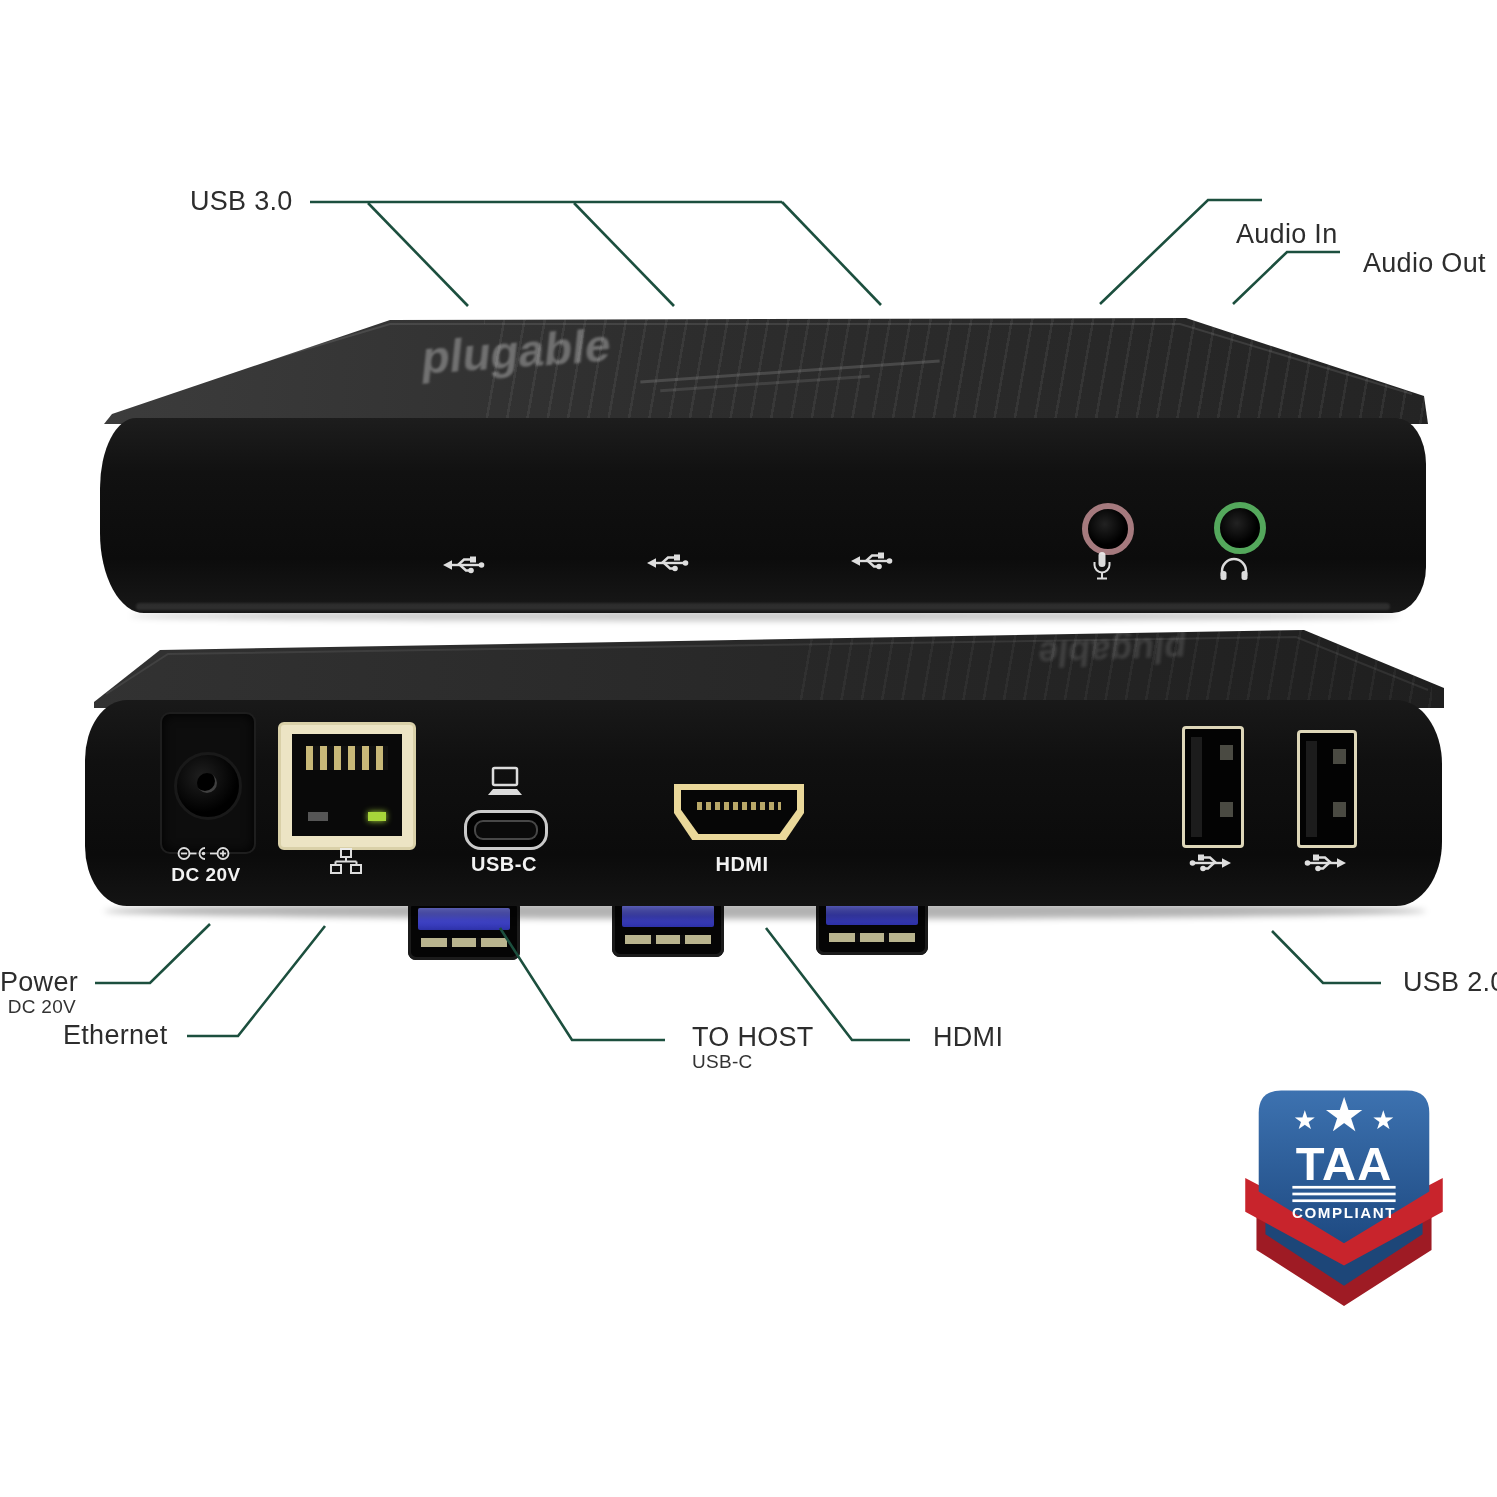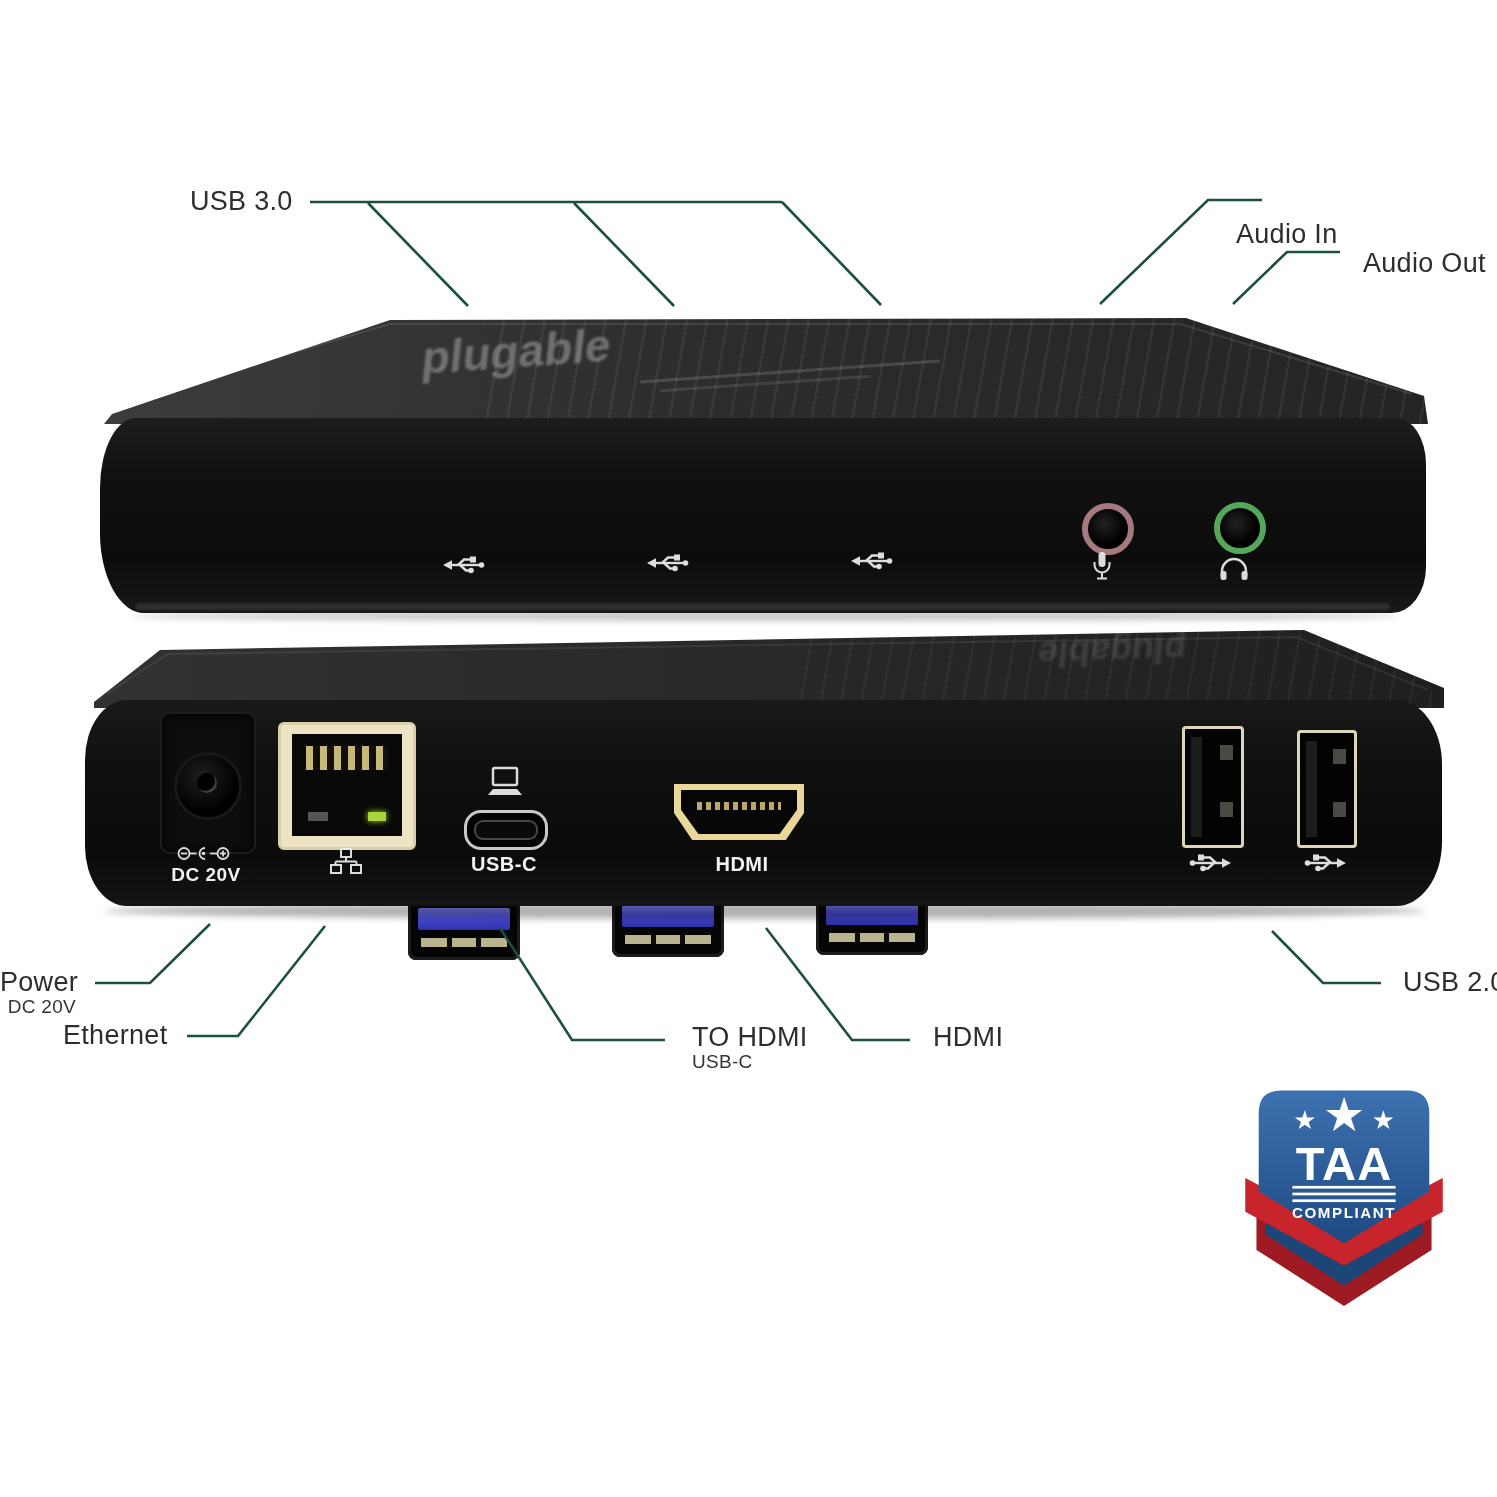--- a/index.html
+++ b/index.html
@@ -273,21 +273,21 @@
     <path d="M1272 931 L1323 983 H1381"></path>
   </g>
 </svg>
 
 <div class="callout" id="lbl-usb30">USB 3.0</div>
 <div class="callout" id="lbl-audioin">Audio In</div>
 <div class="callout" id="lbl-audioout">Audio Out</div>
 <div class="callout" id="lbl-power">Power</div>
 <div class="callout sub" id="lbl-power-sub">DC 20V</div>
 <div class="callout" id="lbl-ethernet">Ethernet</div>
-<div class="callout" id="lbl-tohost">TO HDMI</div>
+<div class="callout" id="lbl-tohost">TO HOST</div>
 <div class="callout sub" id="lbl-tohost-sub">USB-C</div>
 <div class="callout" id="lbl-hdmi">HDMI</div>
 <div class="callout" id="lbl-usb20">USB 2.0</div>
 
 <svg class="abs" id="badge" width="202" height="229" viewBox="0 0 180 204">
   <defs>
     <linearGradient id="bluegrad" x1="0" y1="0" x2="0" y2="1">
       <stop offset="0" stop-color="#3d72b0"></stop>
         <stop offset="1" stop-color="#1e4a82"></stop>
     </linearGradient>

